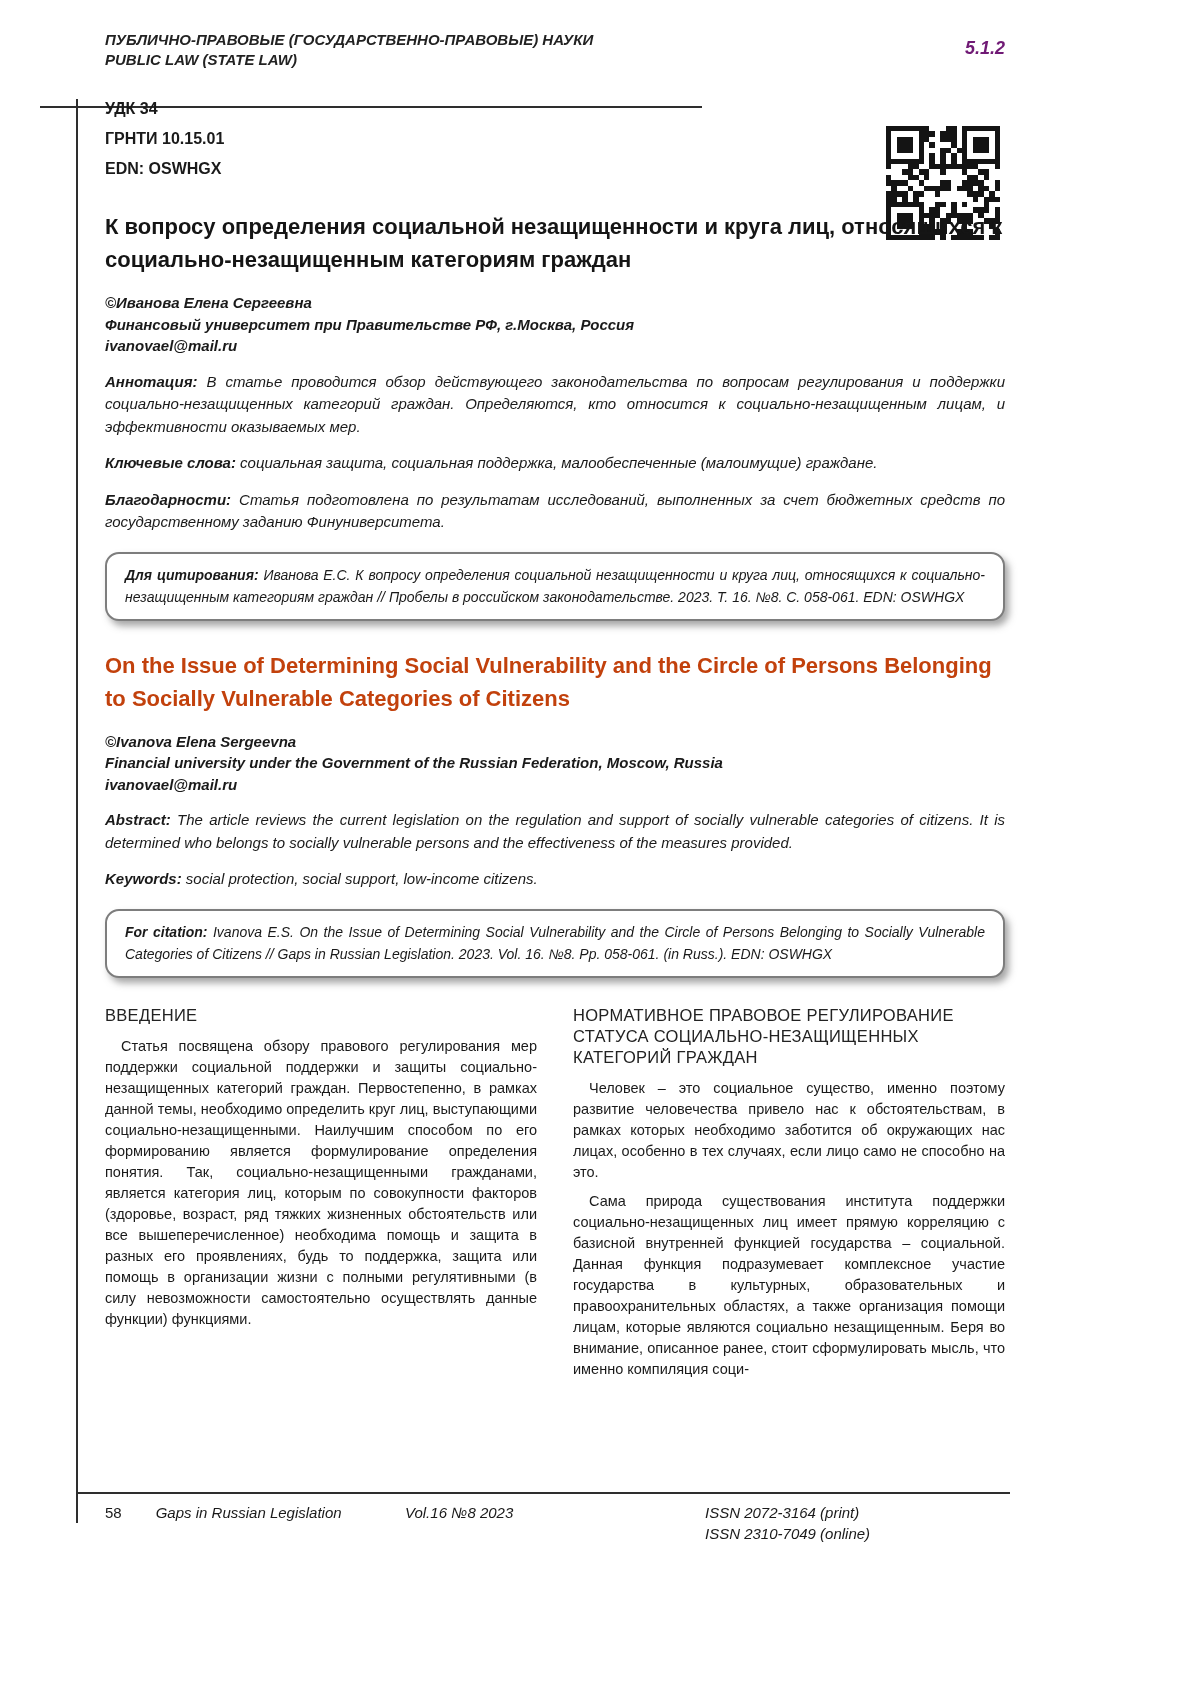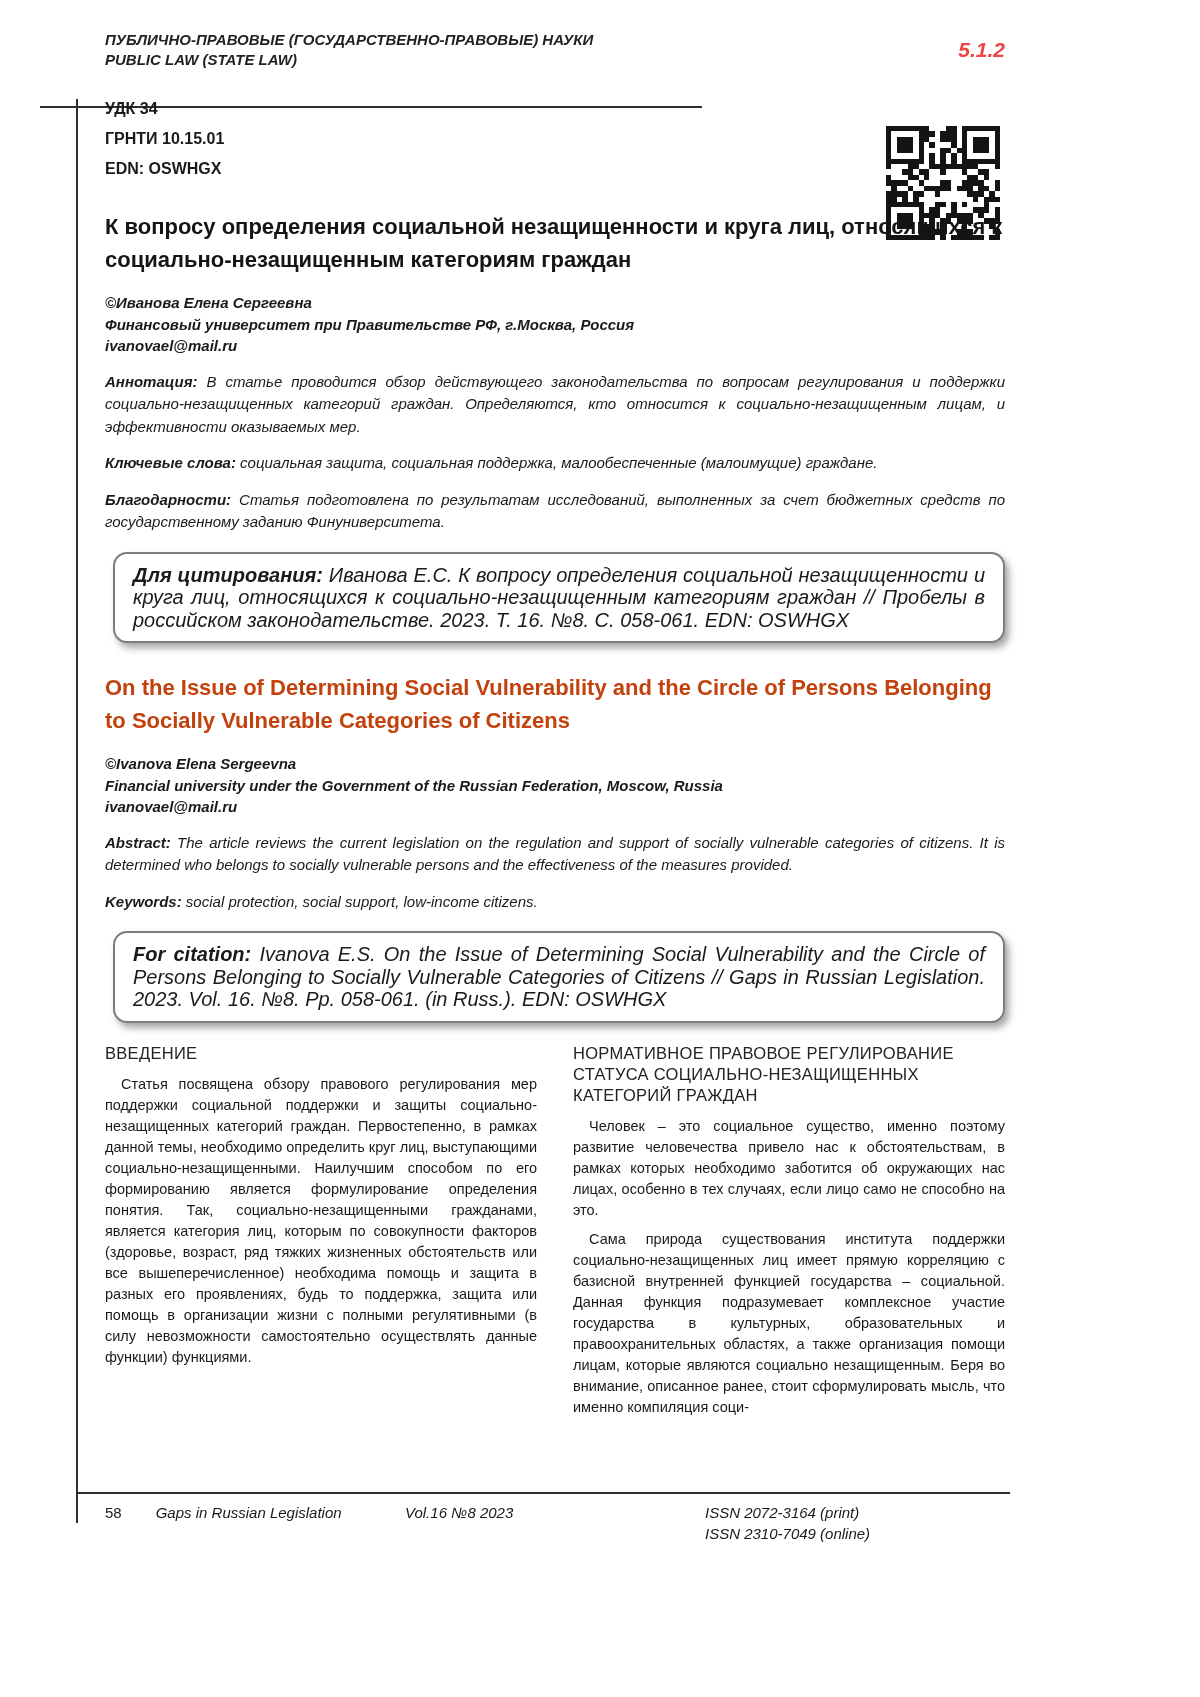--- a/index.html
+++ b/index.html
@@ -13,21 +13,21 @@
   
   .vline{position:absolute;left:76px;top:99px;width:2px;height:1424px;background:#2e2e2e;}
   .header-rule{position:absolute;left:40px;top:106px;width:662px;height:2px;background:#2e2e2e;}
   .footer-rule{position:absolute;left:76px;top:1492px;width:934px;height:2px;background:#2e2e2e;}
 
   .content{position:absolute;left:105px;top:30px;width:900px;}
 
   
   .hdr{display:flex;justify-content:space-between;align-items:flex-start;}
   .hdr-left{font-weight:bold;font-style:italic;font-size:15px;line-height:20px;color:#222;}
-  .spec-code{font-weight:bold;font-style:italic;font-size:21px;color:#ef4444;padding-top:8px;}
+  .spec-code{font-weight:bold;font-style:italic;font-size:18px;color:#701a75;padding-top:8px;}
 
   
   .meta{margin-top:24px;font-weight:bold;font-size:16px;line-height:30px;color:#1a1a1a;}
 
   
   .qr{position:absolute;left:886px;top:126px;width:114px;height:114px;
       display:grid;grid-template-columns:repeat(21,1fr);grid-template-rows:repeat(21,1fr);
       background:#fff;}
   .qr .qm{background:#141414;}
 
@@ -39,28 +39,27 @@
   .author-block{margin-top:16px;font-weight:bold;font-style:italic;font-size:15px;line-height:21.5px;}
 
   
   .para{margin:14px 0 0 0;font-size:15px;line-height:22.5px;text-align:justify;}
   .it{font-style:italic;}
   .lbl{font-weight:bold;font-style:italic;}
 
   
   .cite-box{
     margin-top:18px;border:2px solid #7d7d7d;border-radius:14px;
-    padding:10px 18px;font-size:20px;line-height:22.5px;font-style:italic;
+    padding:10px 18px;font-size:14px;line-height:22.5px;font-style:italic;
     text-align:justify;background:#fff;
     box-shadow:4px 5px 7px rgba(80,80,80,.5);
-    margin-left:8px;
   }
 
   
-  .columns{display:flex;gap:36px;margin-top:20px;max-height:410px;overflow:hidden;}
+  .columns{display:flex;gap:36px;margin-top:27px;max-height:410px;overflow:hidden;}
   .col{width:436px;}
   .sec-h{margin:0 0 10px 0;font-size:16.5px;line-height:21px;font-weight:normal;
          letter-spacing:.3px;color:#222;text-transform:uppercase;}
   .body-p{margin:0 0 8px 0;font-size:14.5px;line-height:21px;text-align:justify;
           text-indent:16px;hyphens:auto;-webkit-hyphens:auto;}
 
   
   .footer{position:absolute;left:105px;top:1502px;width:900px;display:flex;
           align-items:flex-start;font-size:15px;line-height:21px;}
   .footer .fleft{display:flex;gap:34px;flex:1;}

